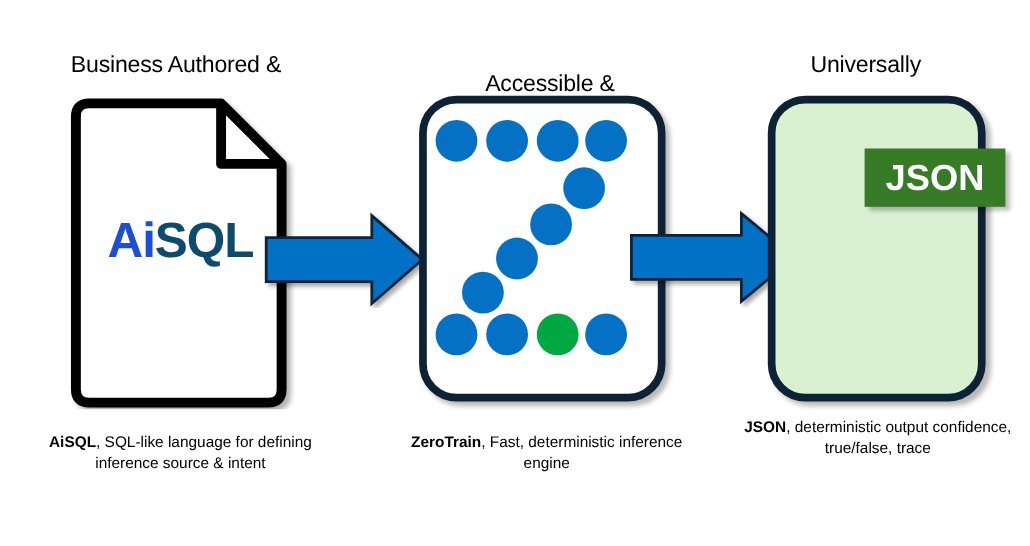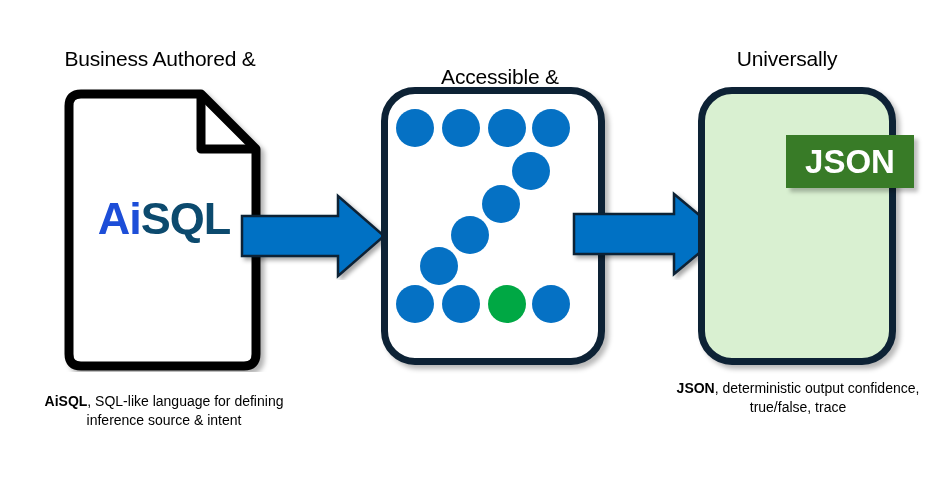--- a/index.html
+++ b/index.html
@@ -210,18 +210,21 @@
 
   <div id="json-box"></div>
   <div id="json-badge">
     <span>JSON</span>
   </div>
 
   <div id="caption-1" class="col-caption">
     <b>AiSQL</b><span>, SQL-like language for defining inference source &amp; intent</span>
   </div>
 
+  <div id="caption-2" class="col-caption">
+    <b>ZeroTrain</b><span>, Fast, deterministic inference engine</span>
+  </div>
 
   <div id="caption-3" class="col-caption">
     <b>JSON</b><span>, deterministic output confidence, true/false, trace</span>
   </div>
 
 </div>
 
 </body></html>

